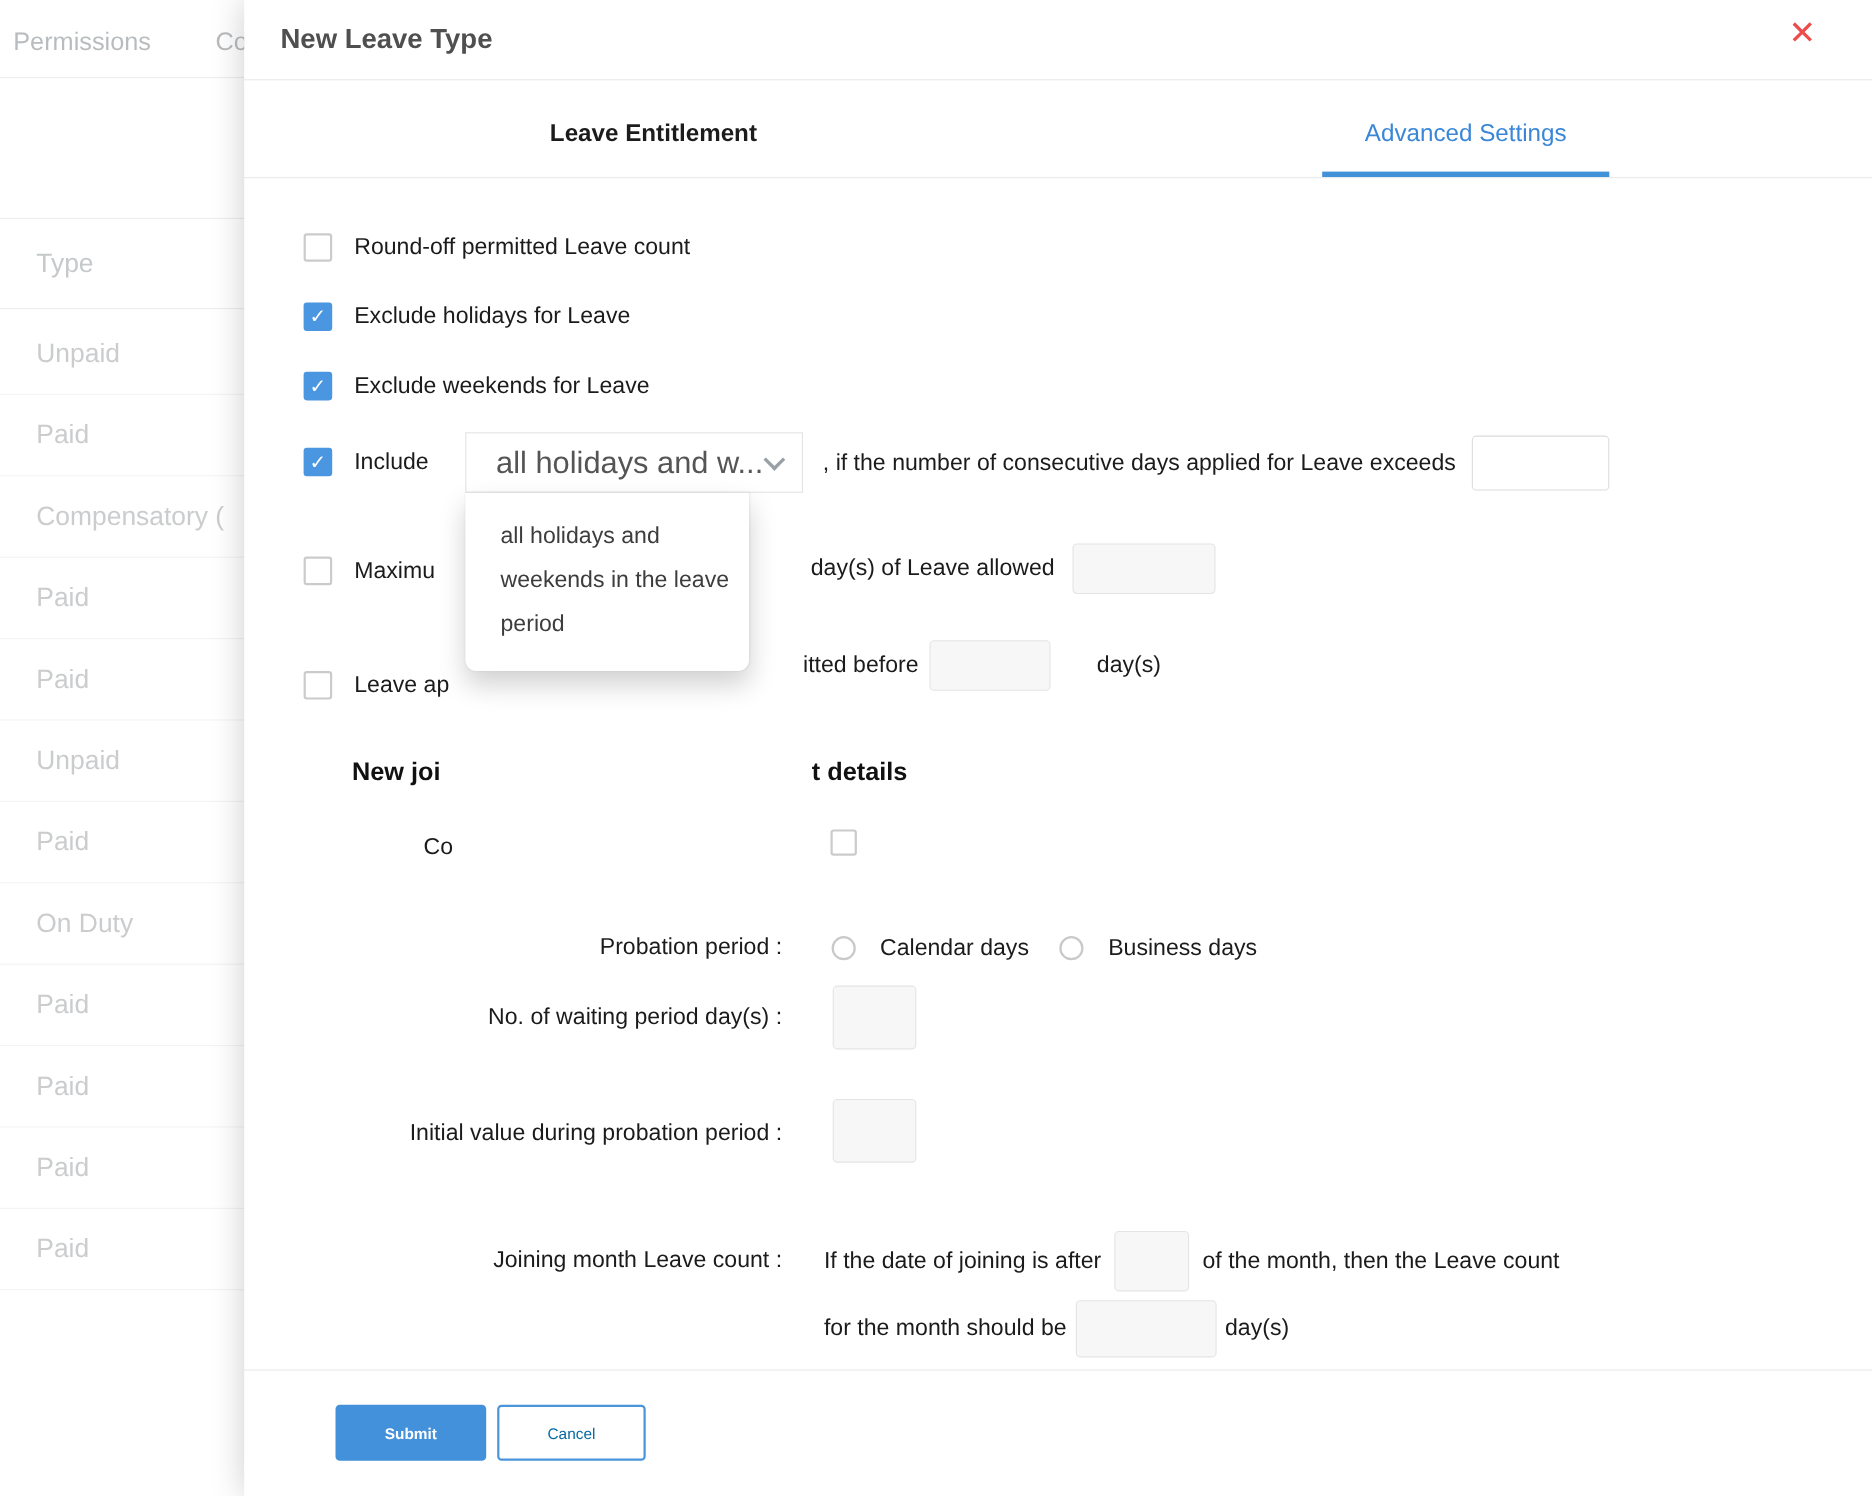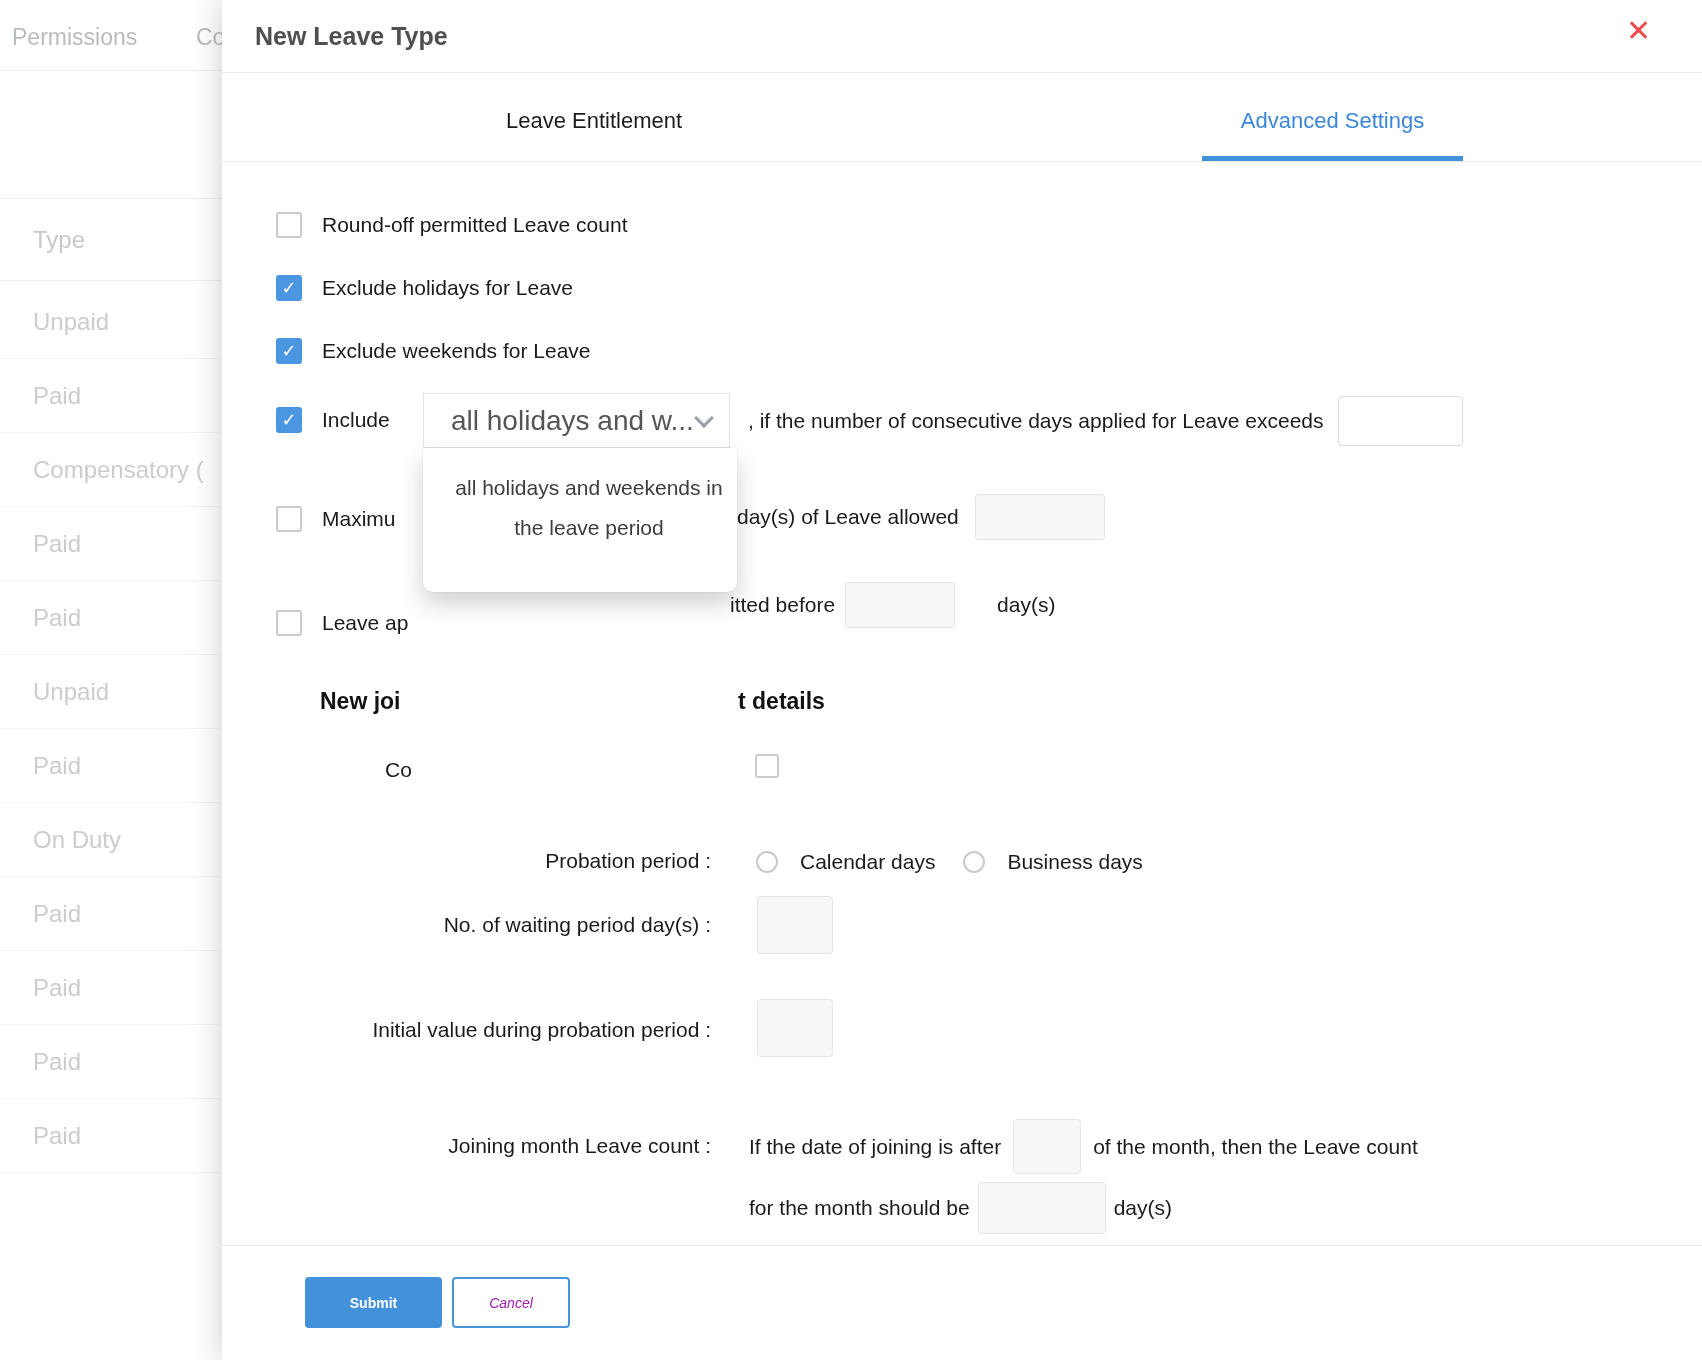--- a/index.html
+++ b/index.html
@@ -15,58 +15,58 @@
   .bg-row{height:73px;display:flex;align-items:center;padding-left:33px;
     border-bottom:1px solid #f3f3f3;font-size:24px;color:#caccce;white-space:nowrap;overflow:hidden;}
 
   
   .modal{position:absolute;left:222px;top:0;width:1480px;height:1360px;background:#fff;
     box-shadow:0 0 30px rgba(0,0,0,.20);}
   .m-divider{position:absolute;left:0;right:0;height:1px;background:#e9e9e9;}
   .m-title{position:absolute;left:33px;top:22px;font-size:25px;font-weight:bold;color:#4f4f4f;}
   .m-close{position:absolute;left:1404px;top:16px;font-size:30px;font-weight:bold;color:#ee4b4b;cursor:pointer;line-height:1;}
   .tab{position:absolute;top:108px;font-size:22px;text-align:center;cursor:pointer;}
-  .tab-inactive{left:262px;width:220px;color:#1c1c1c;}
+  .tab-inactive{left:262px;width:220px;color:#1c1c1c;font-weight:bold;}
   .tab-active{left:980px;width:261px;color:#3a87d8;}
   .tab-underline{position:absolute;left:980px;top:156px;width:261px;height:5px;background:#4192d9;}
 
   .mrow{position:absolute;left:54px;display:flex;align-items:center;gap:20px;height:30px;}
   .mlabel{font-size:21px;color:#1b1b1b;white-space:nowrap;}
 
   .cb{width:26px;height:26px;border:2px solid #cbcbcb;border-radius:3px;background:#fff;
     box-sizing:border-box;flex:none;display:flex;align-items:center;justify-content:center;cursor:pointer;}
   .cb.checked{background:#4b96e0;border-color:#4b96e0;}
   .cb.checked::after{content:"✓";color:#fff;font-size:18px;font-weight:bold;}
   .radio{width:22px;height:22px;border:2px solid #c9c9c9;border-radius:50%;background:#fff;
     box-sizing:border-box;flex:none;cursor:pointer;}
 
   .sel{position:absolute;left:201px;top:393px;width:307px;height:55px;border:1px solid #e3e3e3;
     background:#fff;display:flex;align-items:center;padding:0 18px 0 27px;box-sizing:border-box;
     font-size:28px;color:#555;cursor:pointer;}
   .sel .chev{margin-left:auto;width:11px;height:11px;border-right:3px solid #98a0a6;
     border-bottom:3px solid #98a0a6;transform:rotate(45deg);margin-top:-6px;flex:none;}
 
-  .panel{position:absolute;left:423px;top:448px;width:314px;background:#fff;z-index:40;
+  .panel{position:absolute;left:423px;top:448px;width:258px;background:#fff;z-index:40;
     border-radius:0 0 10px 10px;box-shadow:0 12px 24px rgba(0,0,0,.18),0 0 2px rgba(0,0,0,.08);
-    box-sizing:border-box;padding-bottom:28px;text-align:center;}
+    box-sizing:border-box;padding-bottom:6px;}
   .opt1{padding:20px 14px 16px 32px;font-size:21px;line-height:40px;color:#3d3d3d;cursor:pointer;}
   .opt2{margin:0 4px;border:3px solid #e8735a;background:#f5f6f9;
     padding:12px 12px 12px 19px;font-size:21px;line-height:40px;color:#707070;box-sizing:border-box;cursor:pointer;}
 
   .irow{position:absolute;display:flex;align-items:center;font-size:21px;color:#1b1b1b;white-space:nowrap;}
   .rlabel{position:absolute;left:100px;width:389px;text-align:right;font-size:21px;color:#1b1b1b;line-height:42px;}
   .inp{border-radius:4px;box-sizing:border-box;font-size:20px;padding:0 8px;color:#333;outline:none;}
   .inp-white{background:#fff;border:1px solid #dcdcdc;}
   .inp-gray{background:#f7f7f8;border:1px solid #e4e4e4;}
   .hfrag{position:absolute;font-size:23px;font-weight:bold;color:#111;white-space:nowrap;}
 
   .btn{position:absolute;top:1277px;height:51px;border-radius:4px;font-size:14px;cursor:pointer;
     font-family:"Liberation Sans","DejaVu Sans",sans-serif;}
   .btn-submit{left:83px;width:137px;background:#4491db;color:#fff;border:none;font-weight:bold;}
-  .btn-cancel{left:230px;width:118px;background:#fff;border:2px solid #4a94da;color:#a21caf;font-style:italic;}
+  .btn-cancel{left:230px;width:135px;background:#fff;border:2px solid #4a94da;color:#0369a1;}
 </style>
 </head>
 <body>
 
 <div class="screen">
 
   <div class="bg">
     <span class="bg-tab" style="left:12px">Permissions</span>
     <span class="bg-tab" style="left:196px">Co</span>
     <div class="bg-divider" style="top:70px"></div>

